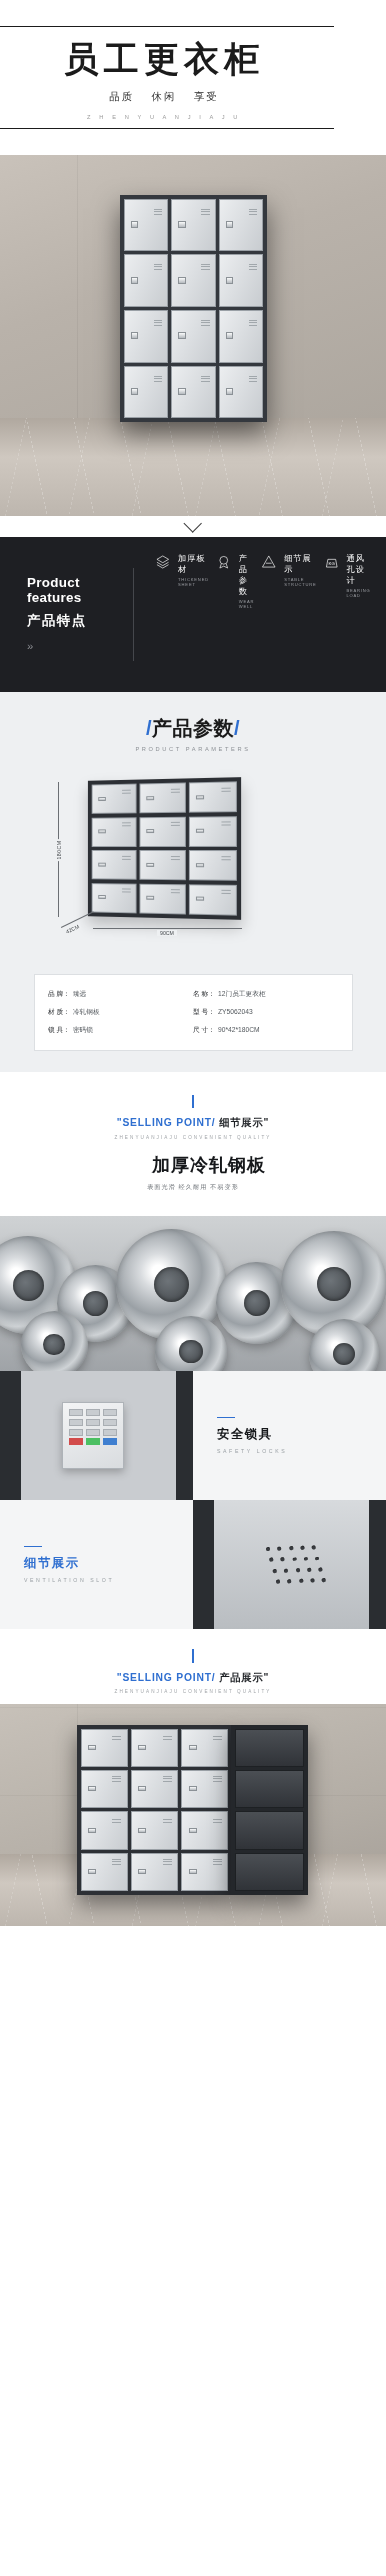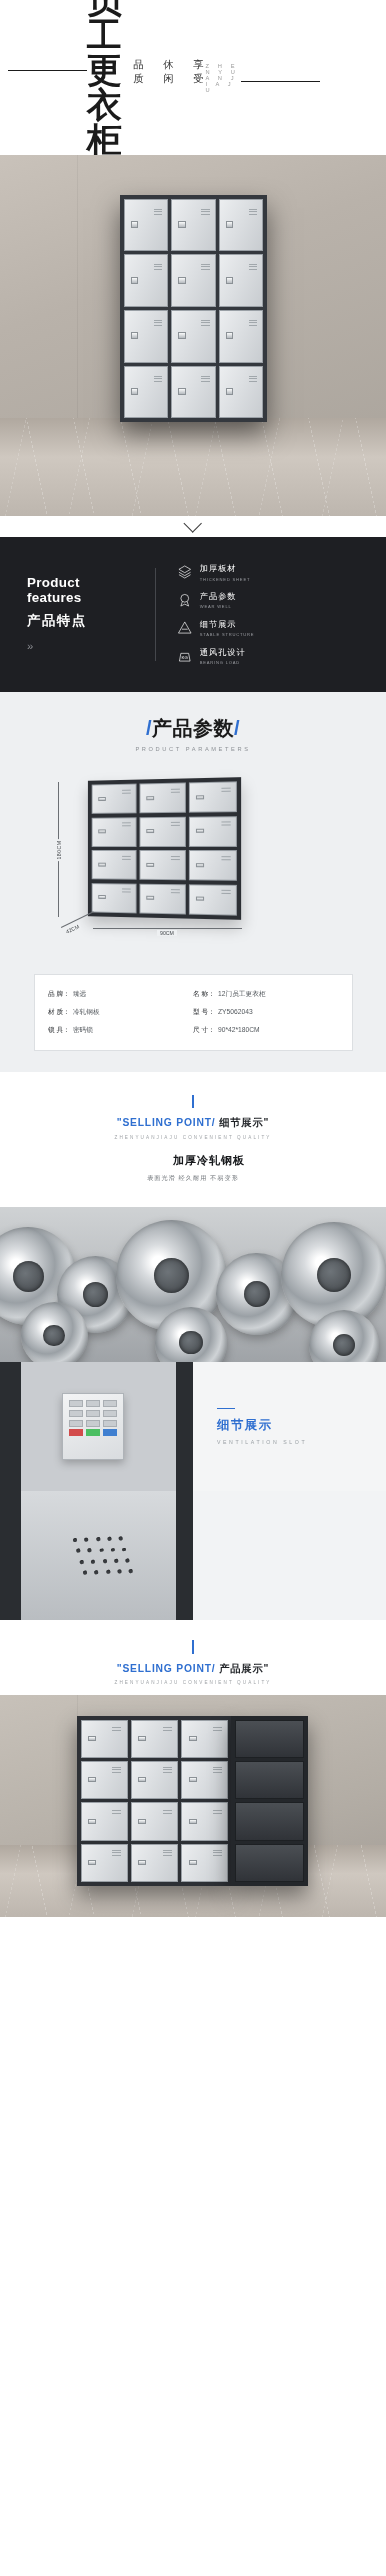--- a/index.html
+++ b/index.html
@@ -7,21 +7,21 @@
     width: 386px;
     background: #ffffff;
     font-family: "Liberation Sans", sans-serif;
   }
   .page { width: 386px; position: relative; overflow: hidden; }
 
   
   .hero {
     width: 320px; height: 155px;
     background: #ffffff;
-    display: flex; flex-direction: row;
+    display: flex; flex-direction: column;
     align-items: center; justify-content: center;
     position: relative;
     padding-left: 8px;
   }
   .hero-title {
     font-size: 35px; font-weight: bold; letter-spacing: 5.2px;
     color: #1b1b1b; line-height: 1; margin-bottom: 13.4px;
     font-family: "Liberation Serif", serif;
   }
   .hero-sub {
@@ -95,21 +95,21 @@
   .features {
     width: 386px; height: 155px; background: #1e1f23; position: relative;
     display: flex; align-items: center;
   }
   .feat-left { width: 155px; padding-left: 27px; color: #fff; }
   .feat-en { font-size: 13.4px; font-weight: bold; line-height: 1.1; letter-spacing: 0.3px; }
   .feat-en .l2 { display:block; }
   .feat-cn { font-size: 13.4px; font-weight: bold; margin-top: 6.2px; letter-spacing: 1.5px; }
   .feat-arrows { margin-top: 10.3px; color:#8a8c91; font-size: 11.3px; letter-spacing:-1.5px; }
   .feat-divider { width: 0.5px; height: 93px; background: #45474c; }
-  .feat-right { flex: 1; display: grid; grid-template-columns: 1fr; grid-template-rows: 1fr 1fr; gap: 9.3px 6.2px; padding: 20.6px 15.5px 20.6px 20.6px; }
+  .feat-right { flex: 1; display: grid; grid-template-columns: 1fr 1fr 1fr 1fr; grid-template-rows: 1fr 1fr; gap: 9.3px 6.2px; padding: 20.6px 15.5px 20.6px 20.6px; }
   .fitem { display: flex; align-items: flex-start; gap: 6.2px; color: #fff; }
   .ficon {
     width: 17.5px; height: 17.5px; flex: 0 0 17.5px; display:flex; align-items:center; justify-content:center;
   }
   .ficon svg { width: 15.5px; height: 15.5px; }
   .ftexts .t1 { font-size: 8.2px; letter-spacing: 1px; }
   .ftexts .t2 { font-size: 4.1px; color: #9b9da2; letter-spacing: 0.8px; margin-top: 2.6px; }
 
   
   .params {
@@ -158,21 +158,21 @@
   .speccell .v { color:#53585d; }
 
   
   .sp {
     width: 386px; background: #ffffff; text-align:center; padding: 23px 0 13.4px;
   }
   .sp-ibar { width: 1.5px; height: 13.4px; background:#2f6fd0; margin: 0 auto 8.2px; }
   .sp-h { font-size: 10.3px; color: #2f6fd0; font-weight: bold; letter-spacing: 0.8px; }
   .sp-h .cn { color: #1d2024; }
   .sp-p { font-size: 4.6px; color: #a0a4a8; letter-spacing: 2.1px; margin-top: 4.1px; }
-  .sp-h2 { font-size: 11px; font-weight: bold; color:#16181b; letter-spacing:1px; margin-top: 13.4px; margin-left: 32px; }
+  .sp-h2 { font-size: 18px; font-weight: bold; color:#16181b; letter-spacing:1px; margin-top: 13.4px; margin-left: 32px; }
   .sp-tags { margin-top: 6.2px; font-size: 6.2px; color:#6d7277; letter-spacing:1px; }
 
   .steelphoto {
     width: 386px; height: 155px; margin-top: 10.3px; position: relative; overflow:hidden;
     background: linear-gradient(180deg,#cfd2d4 0%, #b7babd 55%, #9fa3a7 100%);
   }
   .coil {
     position:absolute; border-radius: 50%;
     background:
       radial-gradient(circle at 38% 38%, #ffffff 0 6%, #d9dcdf 18%, #9aa0a5 45%, #cfd3d6 62%, #7d8388 85%, #b6babe 100%);
@@ -526,20 +526,25 @@
             <i class="k"></i>
             <i class="k"></i>
           <i class="k"></i>
             <i class="k"></i>
             <i class="k"></i>
           <i class="kc" style="background:#d24b4b"></i>
           <i class="kc" style="background:#4bbf62"></i>
           <i class="kc" style="background:#3f7fd0"></i>
         </div>
       </div>
+    </div>
+    <div class="d-text">
+      <span class="bar"></span>
+      <div class="d-t1">安全锁具</div>
+      <div class="d-t2">SAFETY LOCKS</div>
     </div>
 
     <div class="d-text" style="align-items:flex-start">
       <span class="bar"></span>
       <div class="d-t1 blue">细节展示</div>
       <div class="d-t2">VENTILATION SLOT</div>
     </div>
     <div class="d-photo ventphoto">
       <div class="door-dark"></div>
       <div class="door-dark r"></div>

